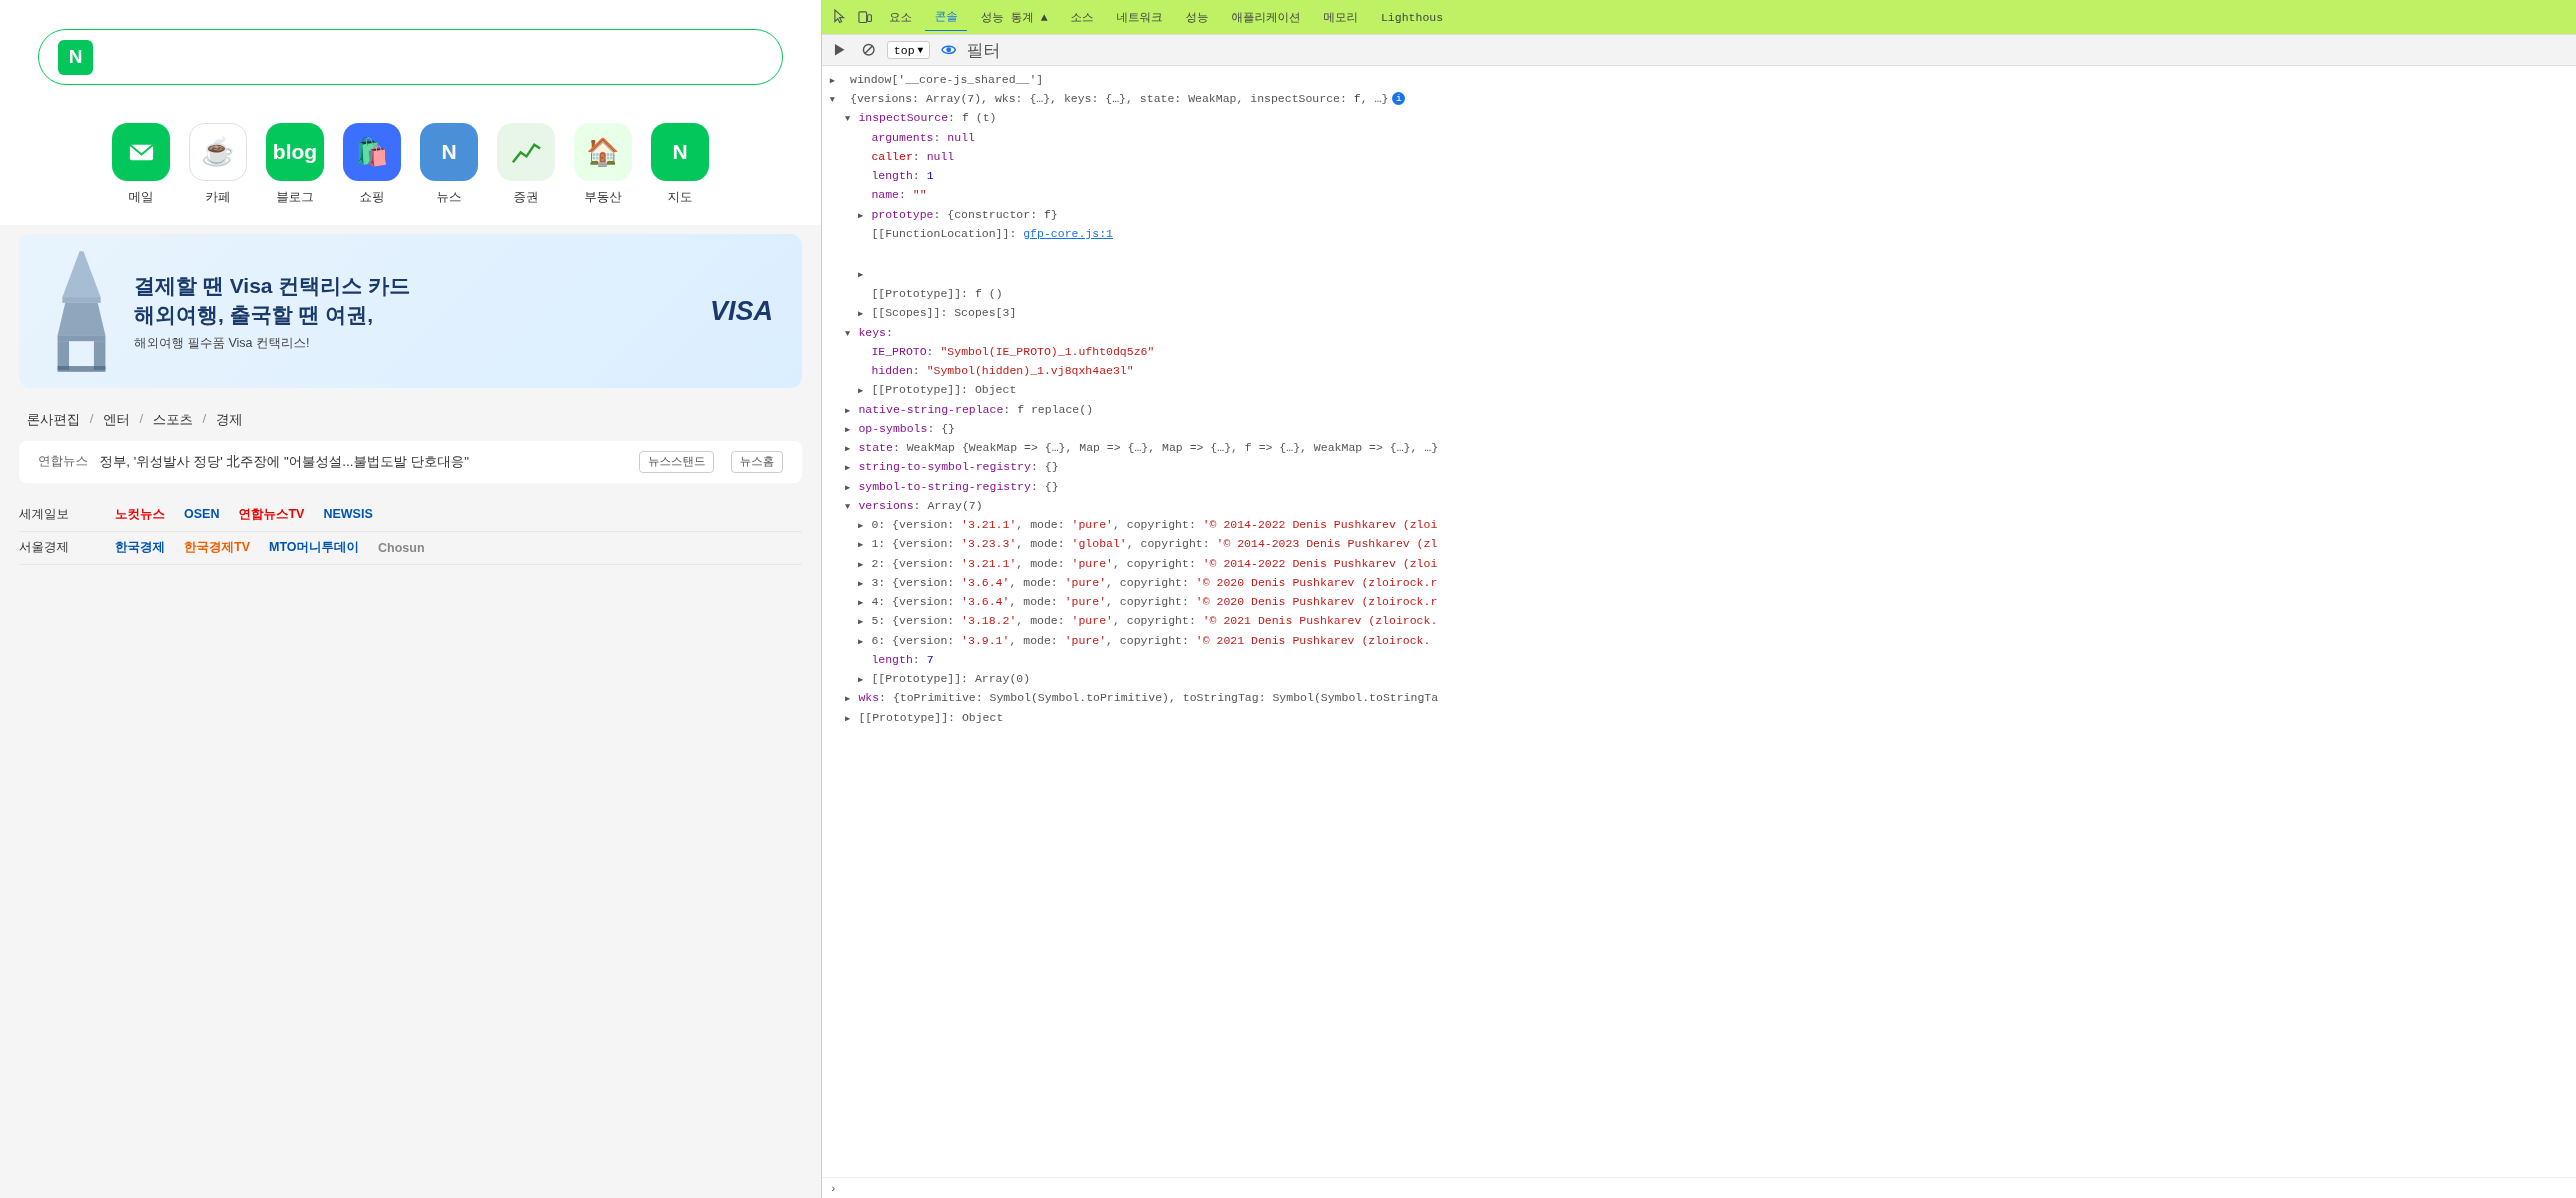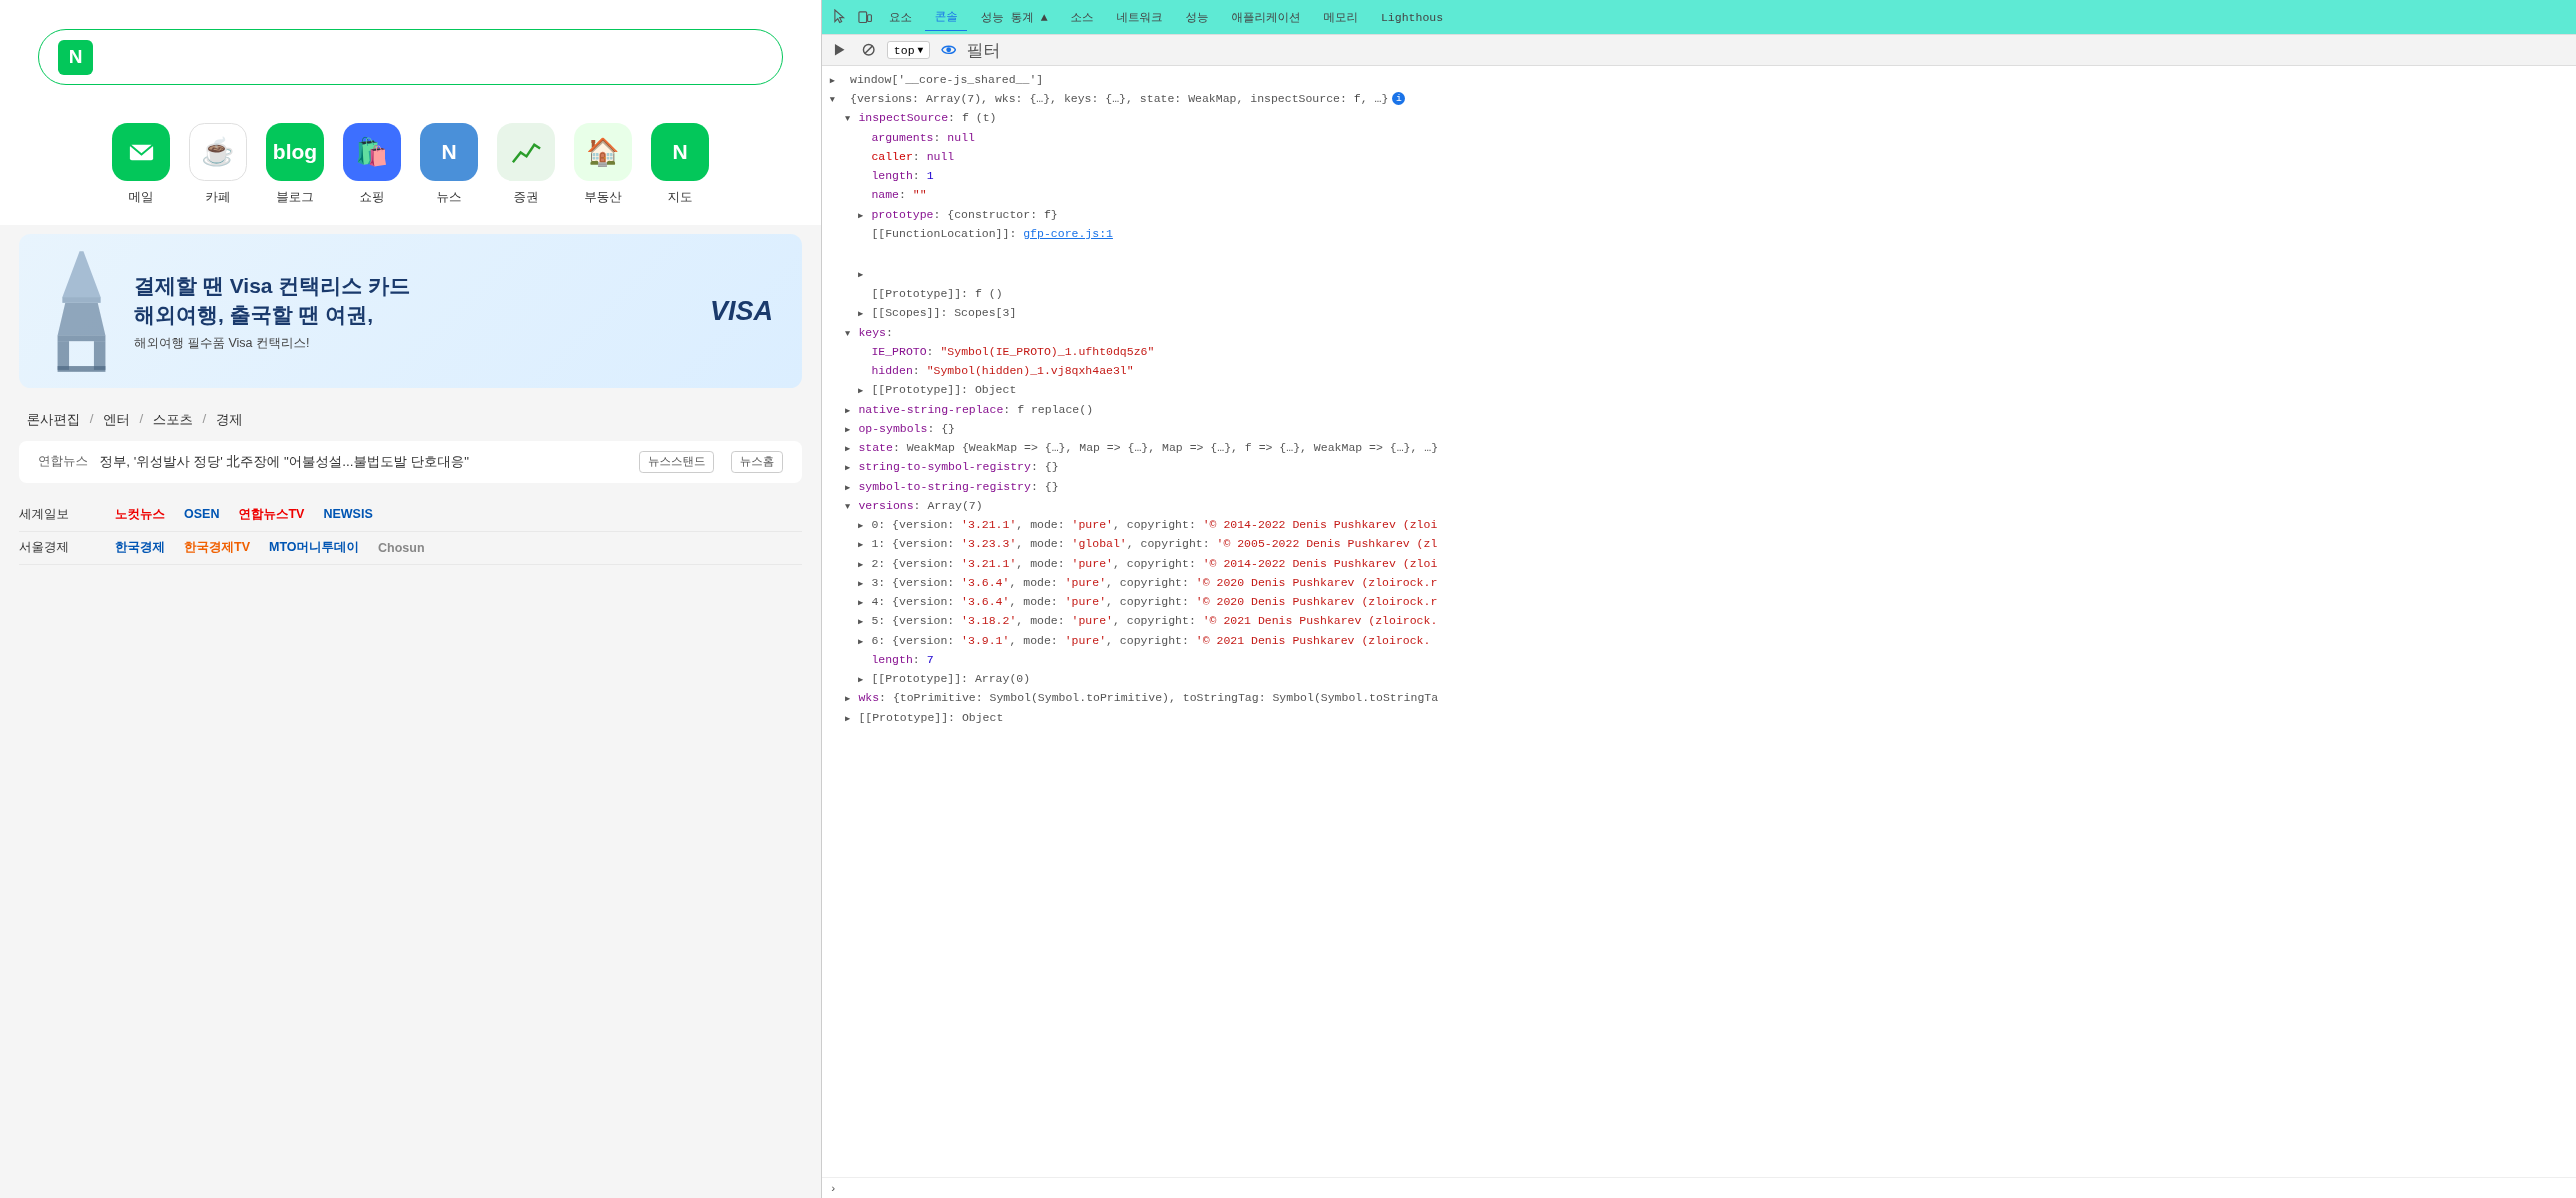--- a/index.html
+++ b/index.html
@@ -198,21 +198,21 @@
       font-size: 11.5px;
       height: 100%;
       overflow: hidden;
       border-left: 1px solid #ccc;
     }
 
     .devtools-toolbar {
       display: flex;
       align-items: center;
       border-bottom: 1px solid #ddd;
-      background: #5eead4;
+      background: #bef264;
       padding: 0 7.7px;
       height: 35px;
       gap: 3.8px;
     }
     .dt-tab {
       padding: 5.8px 9.6px;
       font-size: 11.5px;
       color: #444;
       cursor: pointer;
       white-space: nowrap;
@@ -619,21 +619,21 @@
     <div class="console-line indent-1">
       <span class="expand-arrow open"></span>
       <span class="c-key">versions</span><span style="color:#555;">: Array(7)</span>
     </div>
     <div class="console-line indent-2">
       <span class="expand-arrow closed"></span>
       <span style="color:#555;">0: {version: <span class="c-string">'3.21.1'</span>, mode: <span class="c-string">'pure'</span>, copyright: <span class="c-string">'© 2014-2022 Denis Pushkarev (zloi</span></span>
     </div>
     <div class="console-line indent-2">
       <span class="expand-arrow closed"></span>
-      <span style="color:#555;">1: {version: <span class="c-string">'3.23.3'</span>, mode: <span class="c-string">'global'</span>, copyright: <span class="c-string">'© 2005-2022 Denis Pushkarev (zl</span></span>
+      <span style="color:#555;">1: {version: <span class="c-string">'3.23.3'</span>, mode: <span class="c-string">'global'</span>, copyright: <span class="c-string">'© 2014-2023 Denis Pushkarev (zl</span></span>
     </div>
     <div class="console-line indent-2">
       <span class="expand-arrow closed"></span>
       <span style="color:#555;">2: {version: <span class="c-string">'3.21.1'</span>, mode: <span class="c-string">'pure'</span>, copyright: <span class="c-string">'© 2014-2022 Denis Pushkarev (zloi</span></span>
     </div>
     <div class="console-line indent-2">
       <span class="expand-arrow closed"></span>
       <span style="color:#555;">3: {version: <span class="c-string">'3.6.4'</span>, mode: <span class="c-string">'pure'</span>, copyright: <span class="c-string">'© 2020 Denis Pushkarev (zloirock.r</span></span>
     </div>
     <div class="console-line indent-2">

